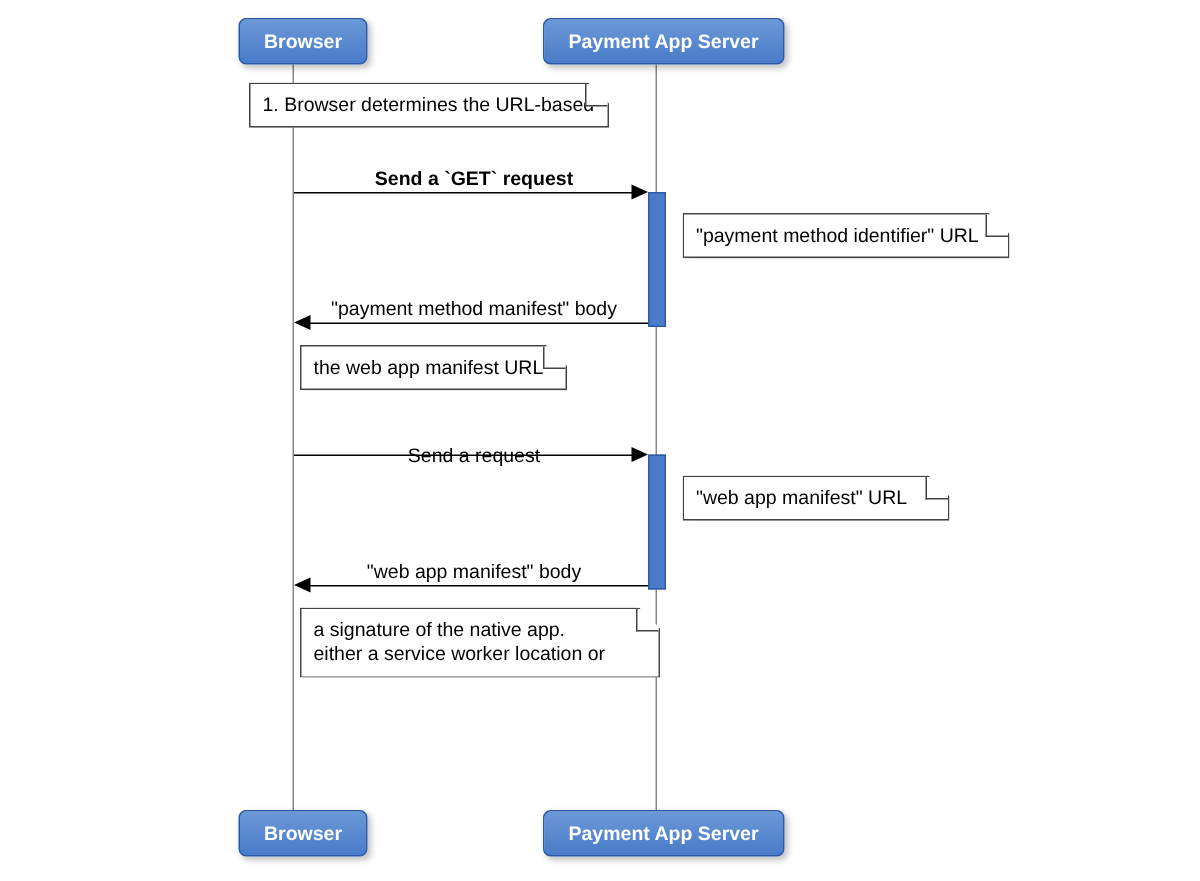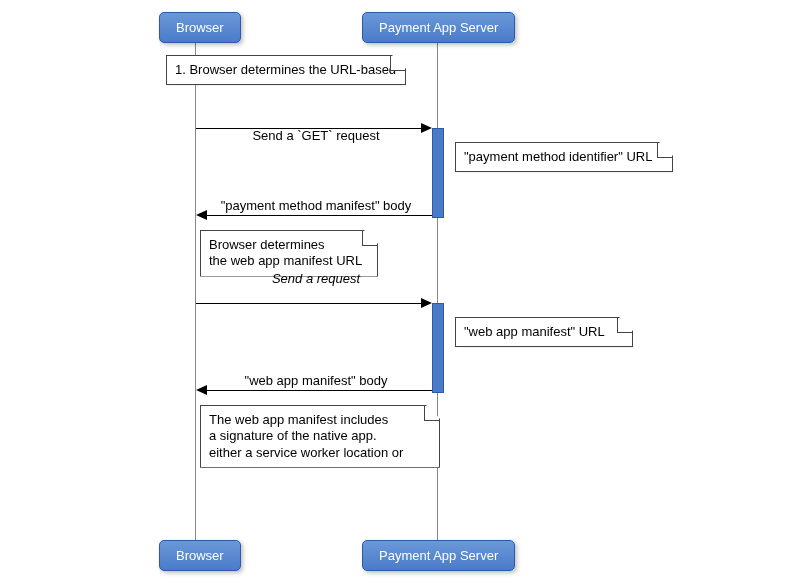--- a/index.html
+++ b/index.html
@@ -13,21 +13,21 @@
     position: relative;
   }
   .canvas { position: relative; width: 800px; height: 587px; }
 
   .participant {
     position: absolute;
     background: linear-gradient(to bottom, #6a98d8, #4a7bc8);
     border: 1px solid #2a5aa8;
     border-radius: 5px;
     color: #fff;
-    font-weight: normal;
+    font-weight: bold;
     text-align: center;
     padding: 7px 16px;
     box-shadow: 2px 2px 4px rgba(0,0,0,0.25);
     white-space: nowrap;
   }
 
   .lifeline {
     position: absolute;
     width: 0;
     border-left: 1px solid #888;
@@ -92,55 +92,53 @@
   <div class="lifeline" style="left:195px; top:43px; height:497px;"></div>
   <div class="lifeline" style="left:437px; top:43px; height:497px;"></div>
 
   <div class="participant" style="left:159px; top:12px;"><span>Browser</span></div>
   <div class="participant" style="left:362px; top:12px;"><span>Payment App Server</span></div>
 
   <div class="note" style="left:166px; top:55px; width:222px;">
     <div>1. Browser determines the URL-based</div>
   </div>
 
-  <div class="msg-label" style="left:196px; top:128px; width:240px;">Send a `GET` request</div>
+  <div class="msg-label" style="left:196px; top:111px; width:240px;font-weight:bold;">Send a `GET` request</div>
   <div class="arrow-line" style="left:196px; top:128px; width:228px;"></div>
   <div class="arrow-head-r" style="left:421px; top:123px;"></div>
 
   <div class="activation" style="left:432px; top:128px; height:88px;"></div>
 
   <div class="note" style="left:455px; top:142px; width:200px;">
     <span>"payment method identifier" URL</span>
   </div>
 
   <div class="msg-label" style="left:196px; top:198px; width:240px;">"payment method manifest" body</div>
   <div class="arrow-line" style="left:206px; top:215px; width:226px;"></div>
   <div class="arrow-head-l" style="left:196px; top:210px;"></div>
 
   <div class="note" style="left:200px; top:230px; width:160px;">
-    <div>Browser determines</div>
     <div>the web app manifest URL</div>
   </div>
 
-  <div class="msg-label" style="left:196px; top:271px; width:240px;font-style:italic;">Send a request</div>
+  <div class="msg-label" style="left:196px; top:296px; width:240px;">Send a request</div>
   <div class="arrow-line" style="left:196px; top:303px; width:228px;"></div>
   <div class="arrow-head-r" style="left:421px; top:298px;"></div>
 
   <div class="activation" style="left:432px; top:303px; height:88px;"></div>
 
   <div class="note" style="left:455px; top:317px; width:160px;">
     <span>"web app manifest" URL</span>
   </div>
 
   <div class="msg-label" style="left:196px; top:373px; width:240px;">"web app manifest" body</div>
   <div class="arrow-line" style="left:206px; top:390px; width:226px;"></div>
   <div class="arrow-head-l" style="left:196px; top:385px;"></div>
 
   <div class="note" style="left:200px; top:405px; width:222px;">
-    <div>The web app manifest includes</div>
     <div>a signature of the native app.</div>
     <div>either a service worker location or</div>
   </div>
 
   <div class="participant" style="left:159px; top:540px;"><span>Browser</span></div>
   <div class="participant" style="left:362px; top:540px;"><span>Payment App Server</span></div>
 
 </div>
 
 </body></html>

